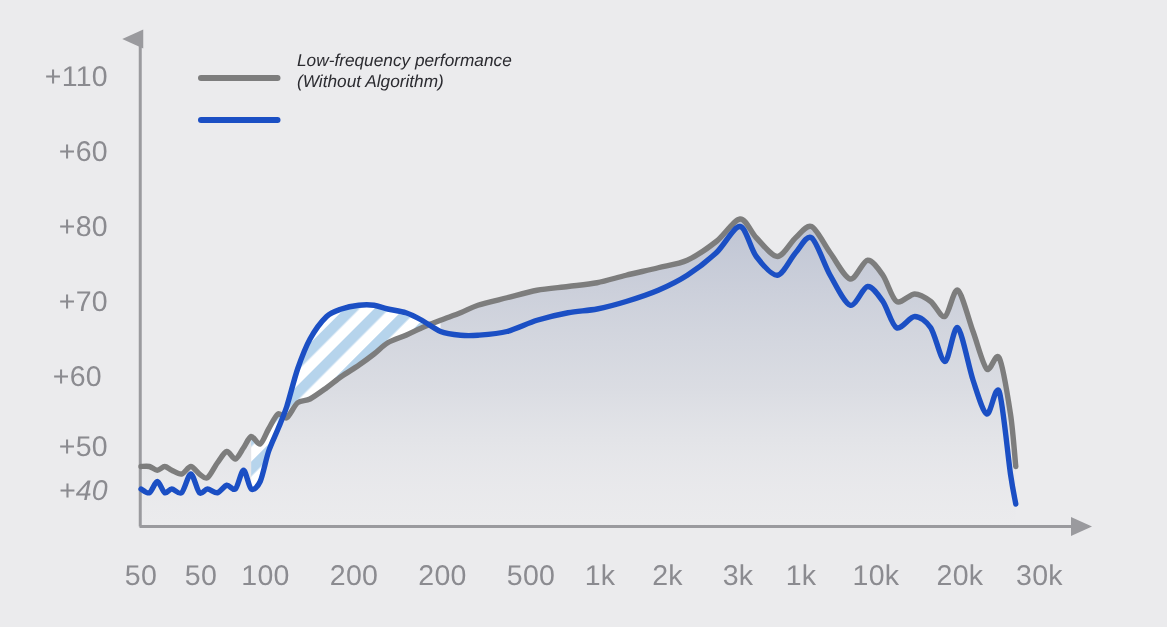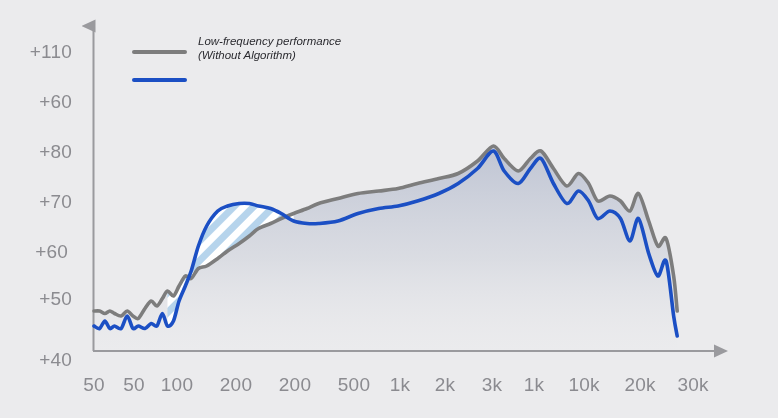--- a/index.html
+++ b/index.html
@@ -113,21 +113,21 @@
       <path id="bluePath" fill="none" stroke="#1b4fc4" stroke-width="3.6" stroke-linecap="round" stroke-linejoin="round" d="M94.00,326.00C94.82,326.37 98.00,329.24 99.60,328.50C101.19,327.76 103.35,321.00 104.85,321.00C106.35,321.00 108.39,327.76 109.81,328.50C111.23,329.24 112.84,326.00 114.50,326.00C116.16,326.00 119.22,329.97 121.09,328.50C122.96,327.03 125.47,316.00 127.21,316.00C128.95,316.00 131.30,327.03 132.93,328.50C134.56,329.97 136.53,326.00 138.30,326.00C140.07,326.00 143.08,328.87 144.97,328.50C146.86,328.13 149.40,323.87 151.17,323.50C152.93,323.13 155.30,327.47 156.95,326.00C158.60,324.53 160.82,313.50 162.37,313.50C163.92,313.50 165.84,324.90 167.47,326.00C169.10,327.10 171.75,324.68 173.46,321.00C175.16,317.32 177.31,306.14 179.05,301.00C180.80,295.86 183.54,290.41 185.32,286.00C187.10,281.59 189.25,276.88 191.17,271.00C193.09,265.12 196.12,252.62 198.40,246.00C200.68,239.38 203.82,231.15 206.67,226.00C209.51,220.85 214.68,213.94 217.75,211.00C220.83,208.06 224.43,207.10 227.58,206.00C230.73,204.90 235.95,203.87 239.16,203.50C242.36,203.13 246.53,203.13 249.37,203.50C252.22,203.87 255.38,205.26 258.51,206.00C261.63,206.74 267.28,207.40 270.63,208.50C273.97,209.60 277.87,211.66 281.26,213.50C284.64,215.34 289.88,219.53 293.67,221.00C297.46,222.47 303.37,223.13 307.03,223.50C310.70,223.87 314.07,223.87 318.61,223.50C323.16,223.13 332.17,222.47 337.96,221.00C343.75,219.53 352.01,215.34 358.00,213.50C363.99,211.66 372.83,209.60 378.72,208.50C384.61,207.40 392.38,207.10 398.07,206.00C403.76,204.90 411.43,202.84 417.42,201.00C423.41,199.16 432.83,196.07 438.82,193.50C444.82,190.93 452.48,187.18 458.17,183.50C463.86,179.82 472.36,173.28 477.52,168.50C482.69,163.72 489.41,150.63 493.33,151.00C497.25,151.37 500.52,166.22 504.19,171.00C507.85,175.78 514.43,183.87 518.28,183.50C522.13,183.13 527.05,172.18 530.40,168.50C533.74,164.82 537.64,156.29 541.03,158.50C544.42,160.71 549.65,176.88 553.44,183.50C557.23,190.12 563.14,202.40 566.81,203.50C570.47,204.60 575.18,191.37 578.39,191.00C581.59,190.63 585.75,196.96 588.60,201.00C591.44,205.04 594.61,217.03 597.73,218.50C600.86,219.97 606.51,211.00 609.85,211.00C613.20,211.00 617.53,214.09 620.49,218.50C623.44,222.91 627.31,241.00 629.95,241.00C632.60,241.00 635.73,216.66 638.49,218.50C641.25,220.34 645.86,245.05 648.70,253.50C651.55,261.95 655.28,274.90 657.84,276.00C660.40,277.10 663.78,255.12 666.11,261.00C668.43,266.88 672.02,304.98 673.65,316.00C675.28,327.02 676.67,333.06 677.19,336.00"></path>
     </g>
   </svg>
 
   <div class="y-tick-label" style="right:706px; top:52px;">+110</div>
   <div class="y-tick-label" style="right:706px; top:102px;">+60</div>
   <div class="y-tick-label" style="right:706px; top:152px;">+80</div>
   <div class="y-tick-label" style="right:706px; top:202px;">+70</div>
   <div class="y-tick-label" style="right:710px; top:252px;">+60</div>
   <div class="y-tick-label" style="right:706px; top:299px;">+50</div>
-  <div class="y-tick-label" style="right:706px; top:360px;">+40</div>
+  <div class="y-tick-label" style="right:706px; top:328px;font-style:italic;">+40</div>
 
   <div class="x-tick-label" style="left:94px;  top:374px;">50</div>
   <div class="x-tick-label" style="left:134px; top:374px;">50</div>
   <div class="x-tick-label" style="left:177px; top:374px;">100</div>
   <div class="x-tick-label" style="left:236px; top:374px;">200</div>
   <div class="x-tick-label" style="left:295px; top:374px;">200</div>
   <div class="x-tick-label" style="left:354px; top:374px;">500</div>
   <div class="x-tick-label" style="left:400px; top:374px;">1k</div>
   <div class="x-tick-label" style="left:445px; top:374px;">2k</div>
   <div class="x-tick-label" style="left:492px; top:374px;">3k</div>

